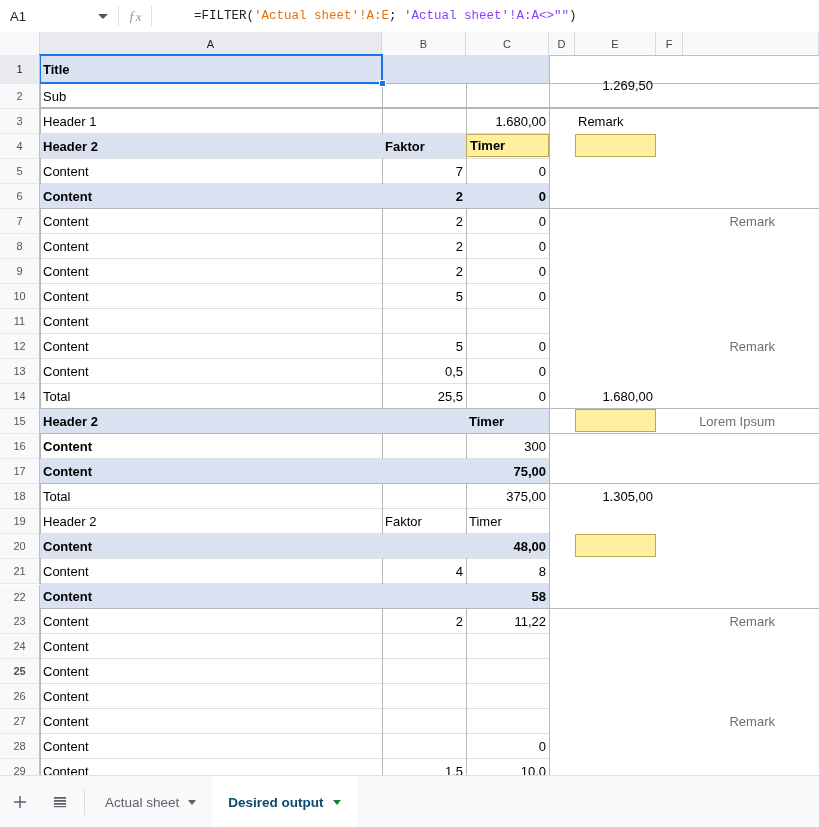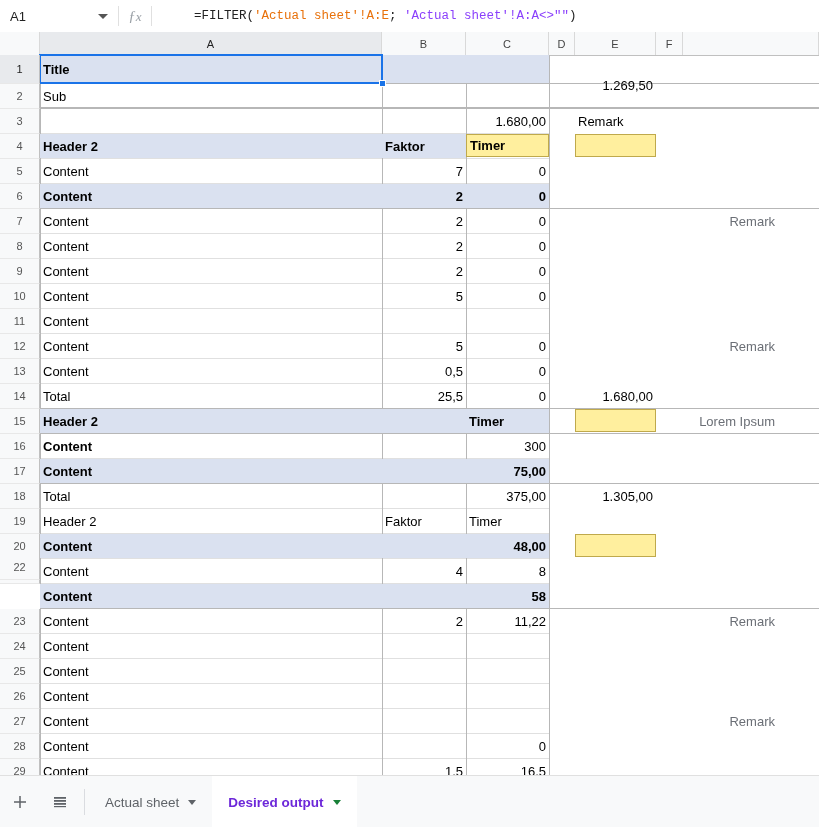--- a/index.html
+++ b/index.html
@@ -155,21 +155,21 @@
   .sheet-tab {
     height: 52px;
     display: flex; align-items: center;
     padding: 0 16px;
     font-size: 13.5px;
     color: #5f6368;
     box-sizing: border-box;
   }
   .sheet-tab.active {
     background: #ffffff;
-    color: #6d28d9;
+    color: #0c4a6e;
     font-weight: bold;
   }
   .tab-caret {
     width: 0; height: 0;
     border-left: 4.5px solid transparent;
     border-right: 4.5px solid transparent;
     border-top: 5px solid #5f6368;
     margin-left: 9px;
   }
   .sheet-tab.active .tab-caret { border-top-color: #188038; }
@@ -267,20 +267,23 @@
       </div>
       <div class="cell band" style="left: 426px; width: 83px; top: 0px; height: 28px;">
         <span></span>
       </div>
       <div class="cell r" style="left: 535px; width: 81px; top: 16px; height: 28px;">
         <span>1.269,50</span>
       </div>
       <div class="cell" style="left: 0px; width: 342px; top: 29px; height: 24px;">
         <span>Sub</span>
       </div>
+      <div class="cell" style="left: 0px; width: 342px; top: 54px; height: 24px;">
+        <span>Header 1</span>
+      </div>
       <div class="cell r" style="left: 426px; width: 83px; top: 54px; height: 24px;">
         <span>1.680,00</span>
       </div>
       <div class="cell" style="left: 535px; width: 81px; top: 54px; height: 24px;">
         <span>Remark</span>
       </div>
       <div class="cell b band" style="left: 0px; width: 342px; top: 79px; height: 24px;">
         <span>Header 2</span>
       </div>
       <div class="cell b band" style="left: 342px; width: 84px; top: 79px; height: 24px;">
@@ -496,21 +499,21 @@
       <div class="cell r" style="left: 426px; width: 83px; top: 679px; height: 24px;">
         <span>0</span>
       </div>
       <div class="cell" style="left: 0px; width: 342px; top: 704px; height: 24px;">
         <span>Content</span>
       </div>
       <div class="cell r" style="left: 342px; width: 84px; top: 704px; height: 24px;">
         <span>1,5</span>
       </div>
       <div class="cell r" style="left: 426px; width: 83px; top: 704px; height: 24px;">
-        <span>16,5</span>
+        <span>10,0</span>
       </div>
       <div id="sel-a1" style="left: -1px; top: -1px; width: 344px; height: 30px;"></div>
       <div id="sel-handle" style="left: 339px; top: 25px;"></div>
     </div>
 <div class="rh selected" style="top: 23px; height: 29px;">
       <span>1</span>
     </div>
     <div class="rh" style="top: 52px; height: 25px;">
       <span>2</span>
     </div>
@@ -564,30 +567,30 @@
     </div>
     <div class="rh" style="top: 477px; height: 25px; text-align: right;">
       <span>19</span>
     </div>
     <div class="rh" style="top: 502px; height: 25px;">
       <span>20</span>
     </div>
     <div class="rh" style="top: 527px; height: 25px;">
       <span>21</span>
     </div>
-    <div class="rh" style="top: 523px; height: 25px; justify-content: center;">
+    <div class="rh" style="top: 553px; height: 25px; justify-content: center;">
       <span>22</span>
     </div>
     <div class="rh" style="top: 577px; height: 25px;">
       <span>23</span>
     </div>
     <div class="rh" style="top: 602px; height: 25px;">
       <span>24</span>
     </div>
-    <div class="rh" style="top: 627px; height: 25px;">
+    <div class="rh" style="top: 627px; height: 25px; font-weight: bold;">
       <span>25</span>
     </div>
     <div class="rh" style="top: 652px; height: 25px;">
       <span>26</span>
     </div>
     <div class="rh" style="top: 677px; height: 25px;">
       <span>27</span>
     </div>
     <div class="rh" style="top: 702px; height: 25px;">
       <span>28</span>

